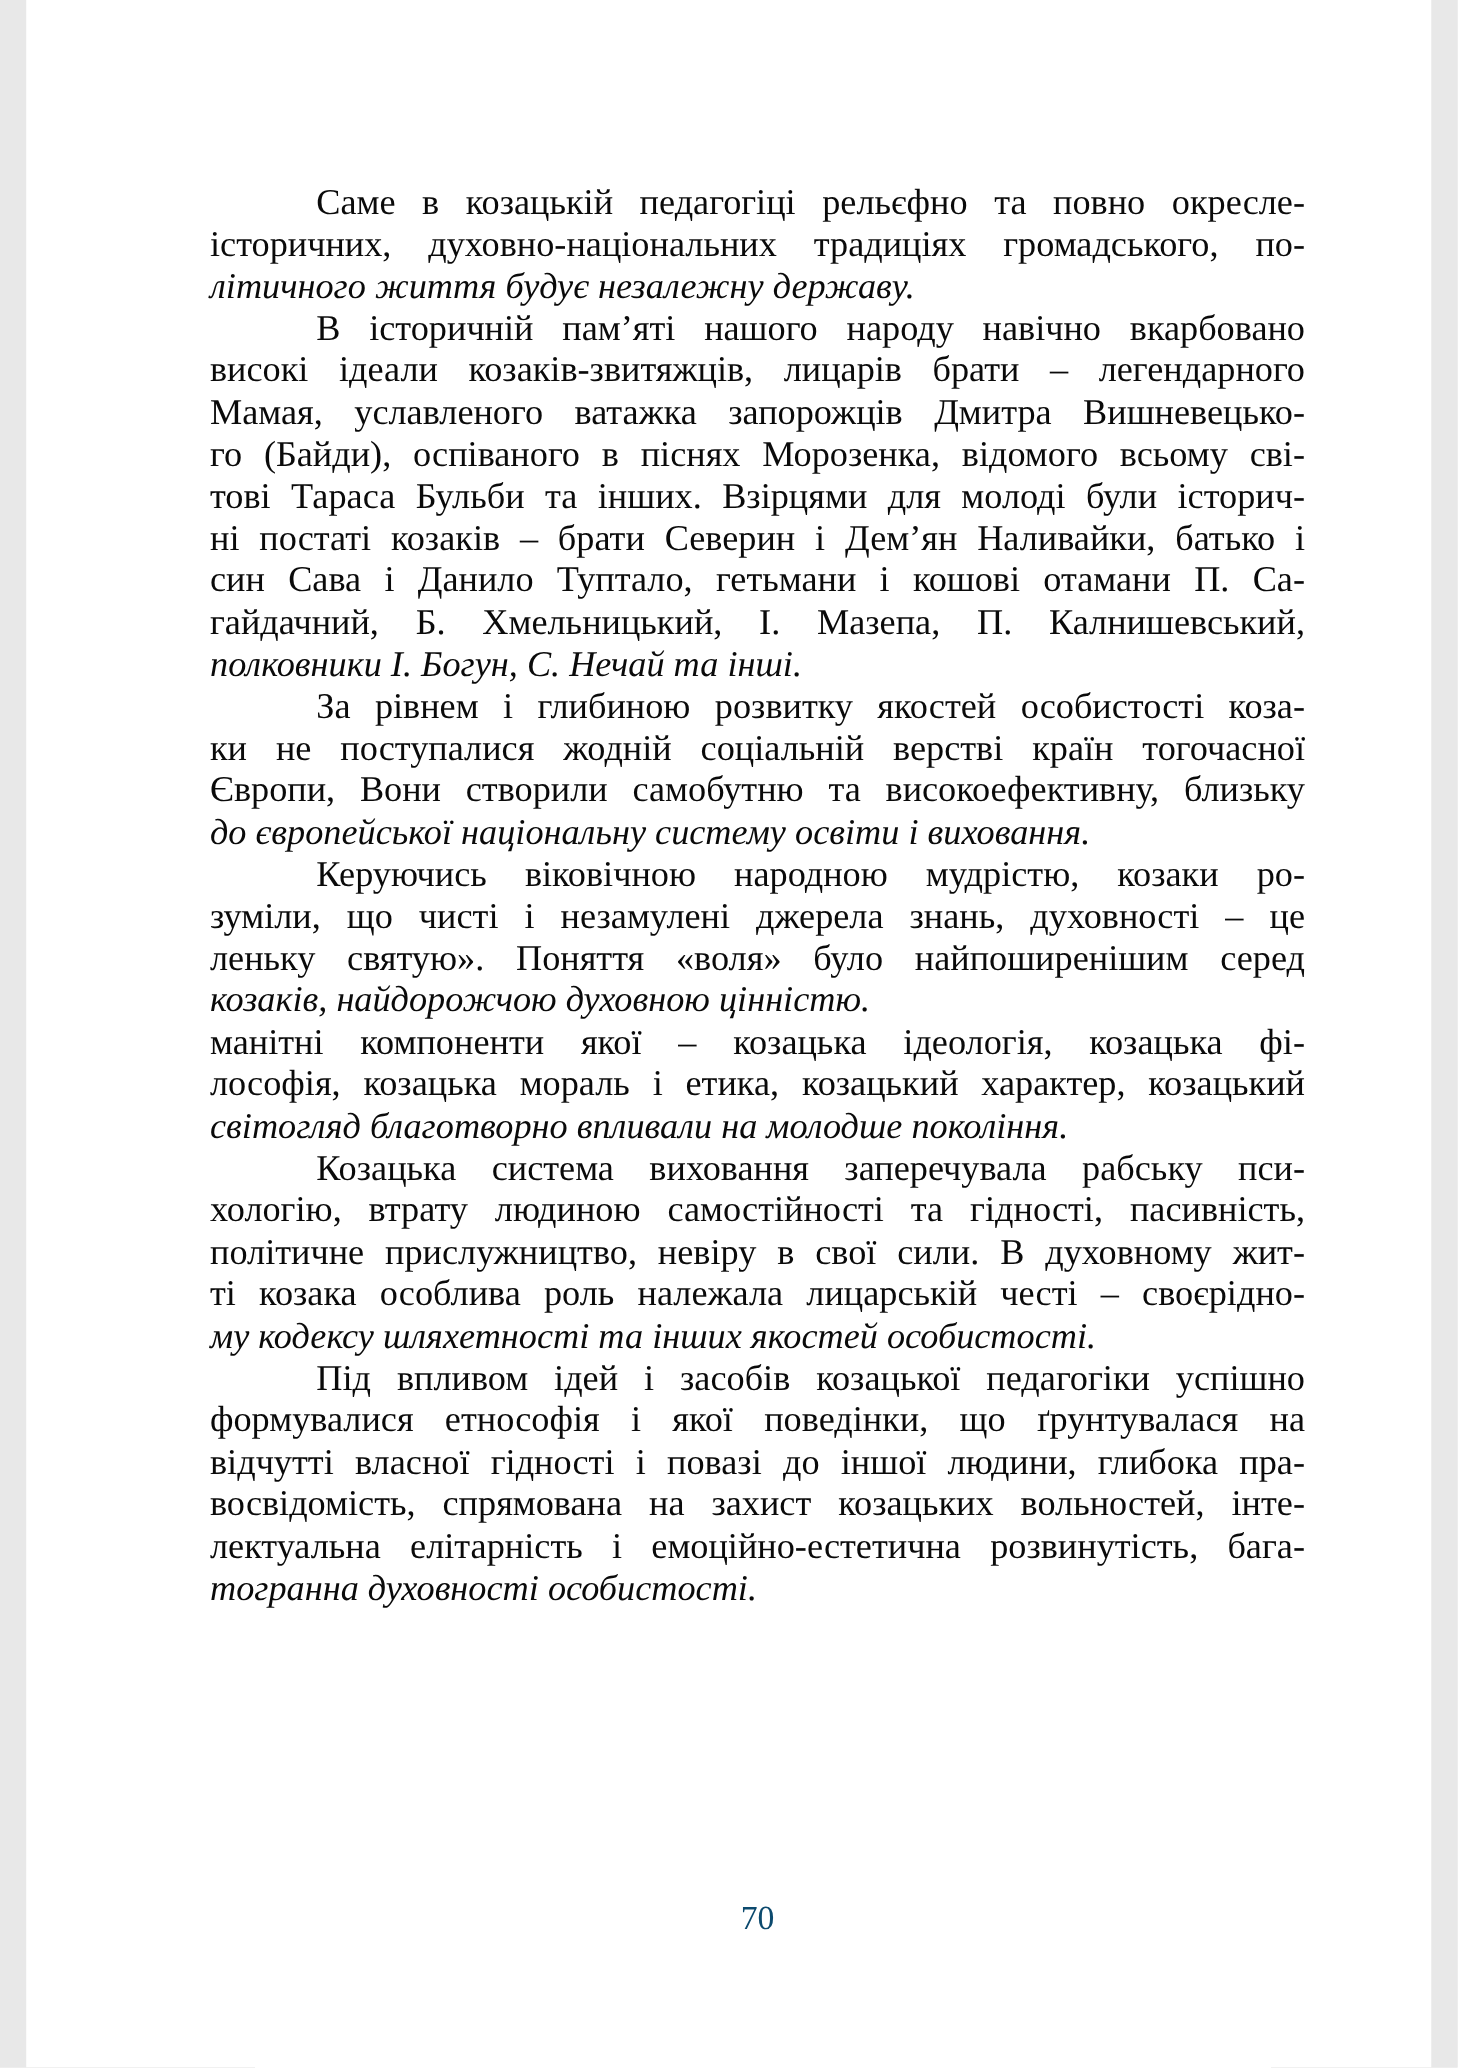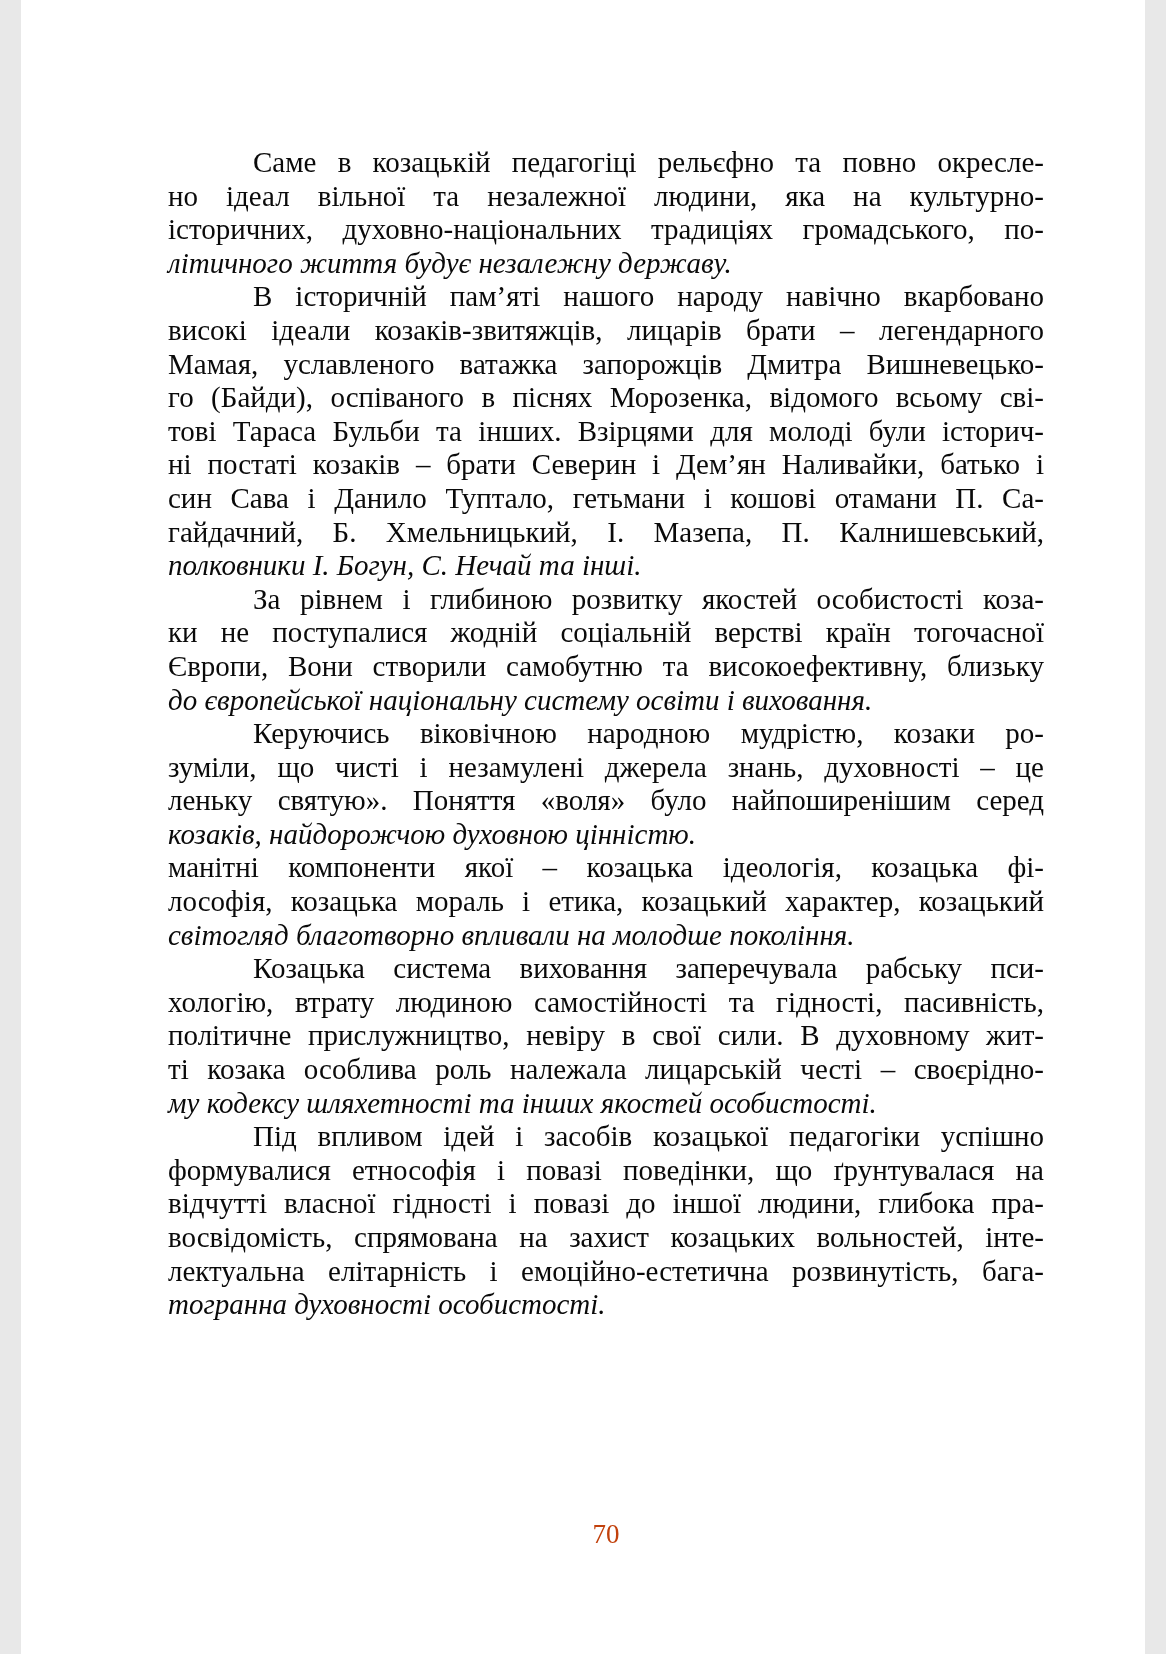--- a/index.html
+++ b/index.html
@@ -42,31 +42,30 @@
     white-space: normal;
     font-style: italic;
   }
   .page-number {
     position: absolute;
     left: 147px;
     width: 876px;
     top: 1519px;
     text-align: center;
     font-size: 27px;
-    color: #c2410c;
+    color: #0c4a6e;
   }
 </style>
 </head>
 <body>
 
 <div class="page">
   <div class="text-block">
       <div class="para">
         <div class="line first">Саме в козацькій педагогіці рельєфно та повно окресле-</div>
-        <div class="line">но ідеал вільної та незалежної людини, яка на культурно-</div>
         <div class="line">історичних, духовно-національних традиціях громадського, по-</div>
         <div class="line end">літичного життя будує незалежну державу.</div>
       </div>
       <div class="para">
         <div class="line first">В історичній пам’яті нашого народу навічно вкарбовано</div>
         <div class="line">високі ідеали козаків-звитяжців, лицарів брати – легендарного</div>
         <div class="line">Мамая, уславленого ватажка запорожців Дмитра Вишневецько-</div>
         <div class="line">го (Байди), оспіваного в піснях Морозенка, відомого всьому сві-</div>
         <div class="line">тові Тараса Бульби та інших. Взірцями для молоді були історич-</div>
         <div class="line">ні постаті козаків – брати Северин і Дем’ян Наливайки, батько і</div>
@@ -93,21 +92,21 @@
       </div>
       <div class="para">
         <div class="line first">Козацька система виховання заперечувала рабську пси-</div>
         <div class="line">хологію, втрату людиною самостійності та гідності, пасивність,</div>
         <div class="line">політичне прислужництво, невіру в свої сили. В духовному жит-</div>
         <div class="line">ті козака особлива роль належала лицарській честі – своєрідно-</div>
         <div class="line end">му кодексу шляхетності та інших якостей особистості.</div>
       </div>
       <div class="para">
         <div class="line first">Під впливом ідей і засобів козацької педагогіки успішно</div>
-        <div class="line">формувалися етнософія і повазі поведінки, що ґрунтувалася на</div>
+        <div class="line">формувалися етнософія і якої поведінки, що ґрунтувалася на</div>
         <div class="line">відчутті власної гідності і повазі до іншої людини, глибока пра-</div>
         <div class="line">восвідомість, спрямована на захист козацьких вольностей, інте-</div>
         <div class="line">лектуальна елітарність і емоційно-естетична розвинутість, бага-</div>
         <div class="line end">тогранна духовності особистості.</div>
       </div>
     </div>
   <div class="page-number">70</div>
 </div>
 
 </body></html>

